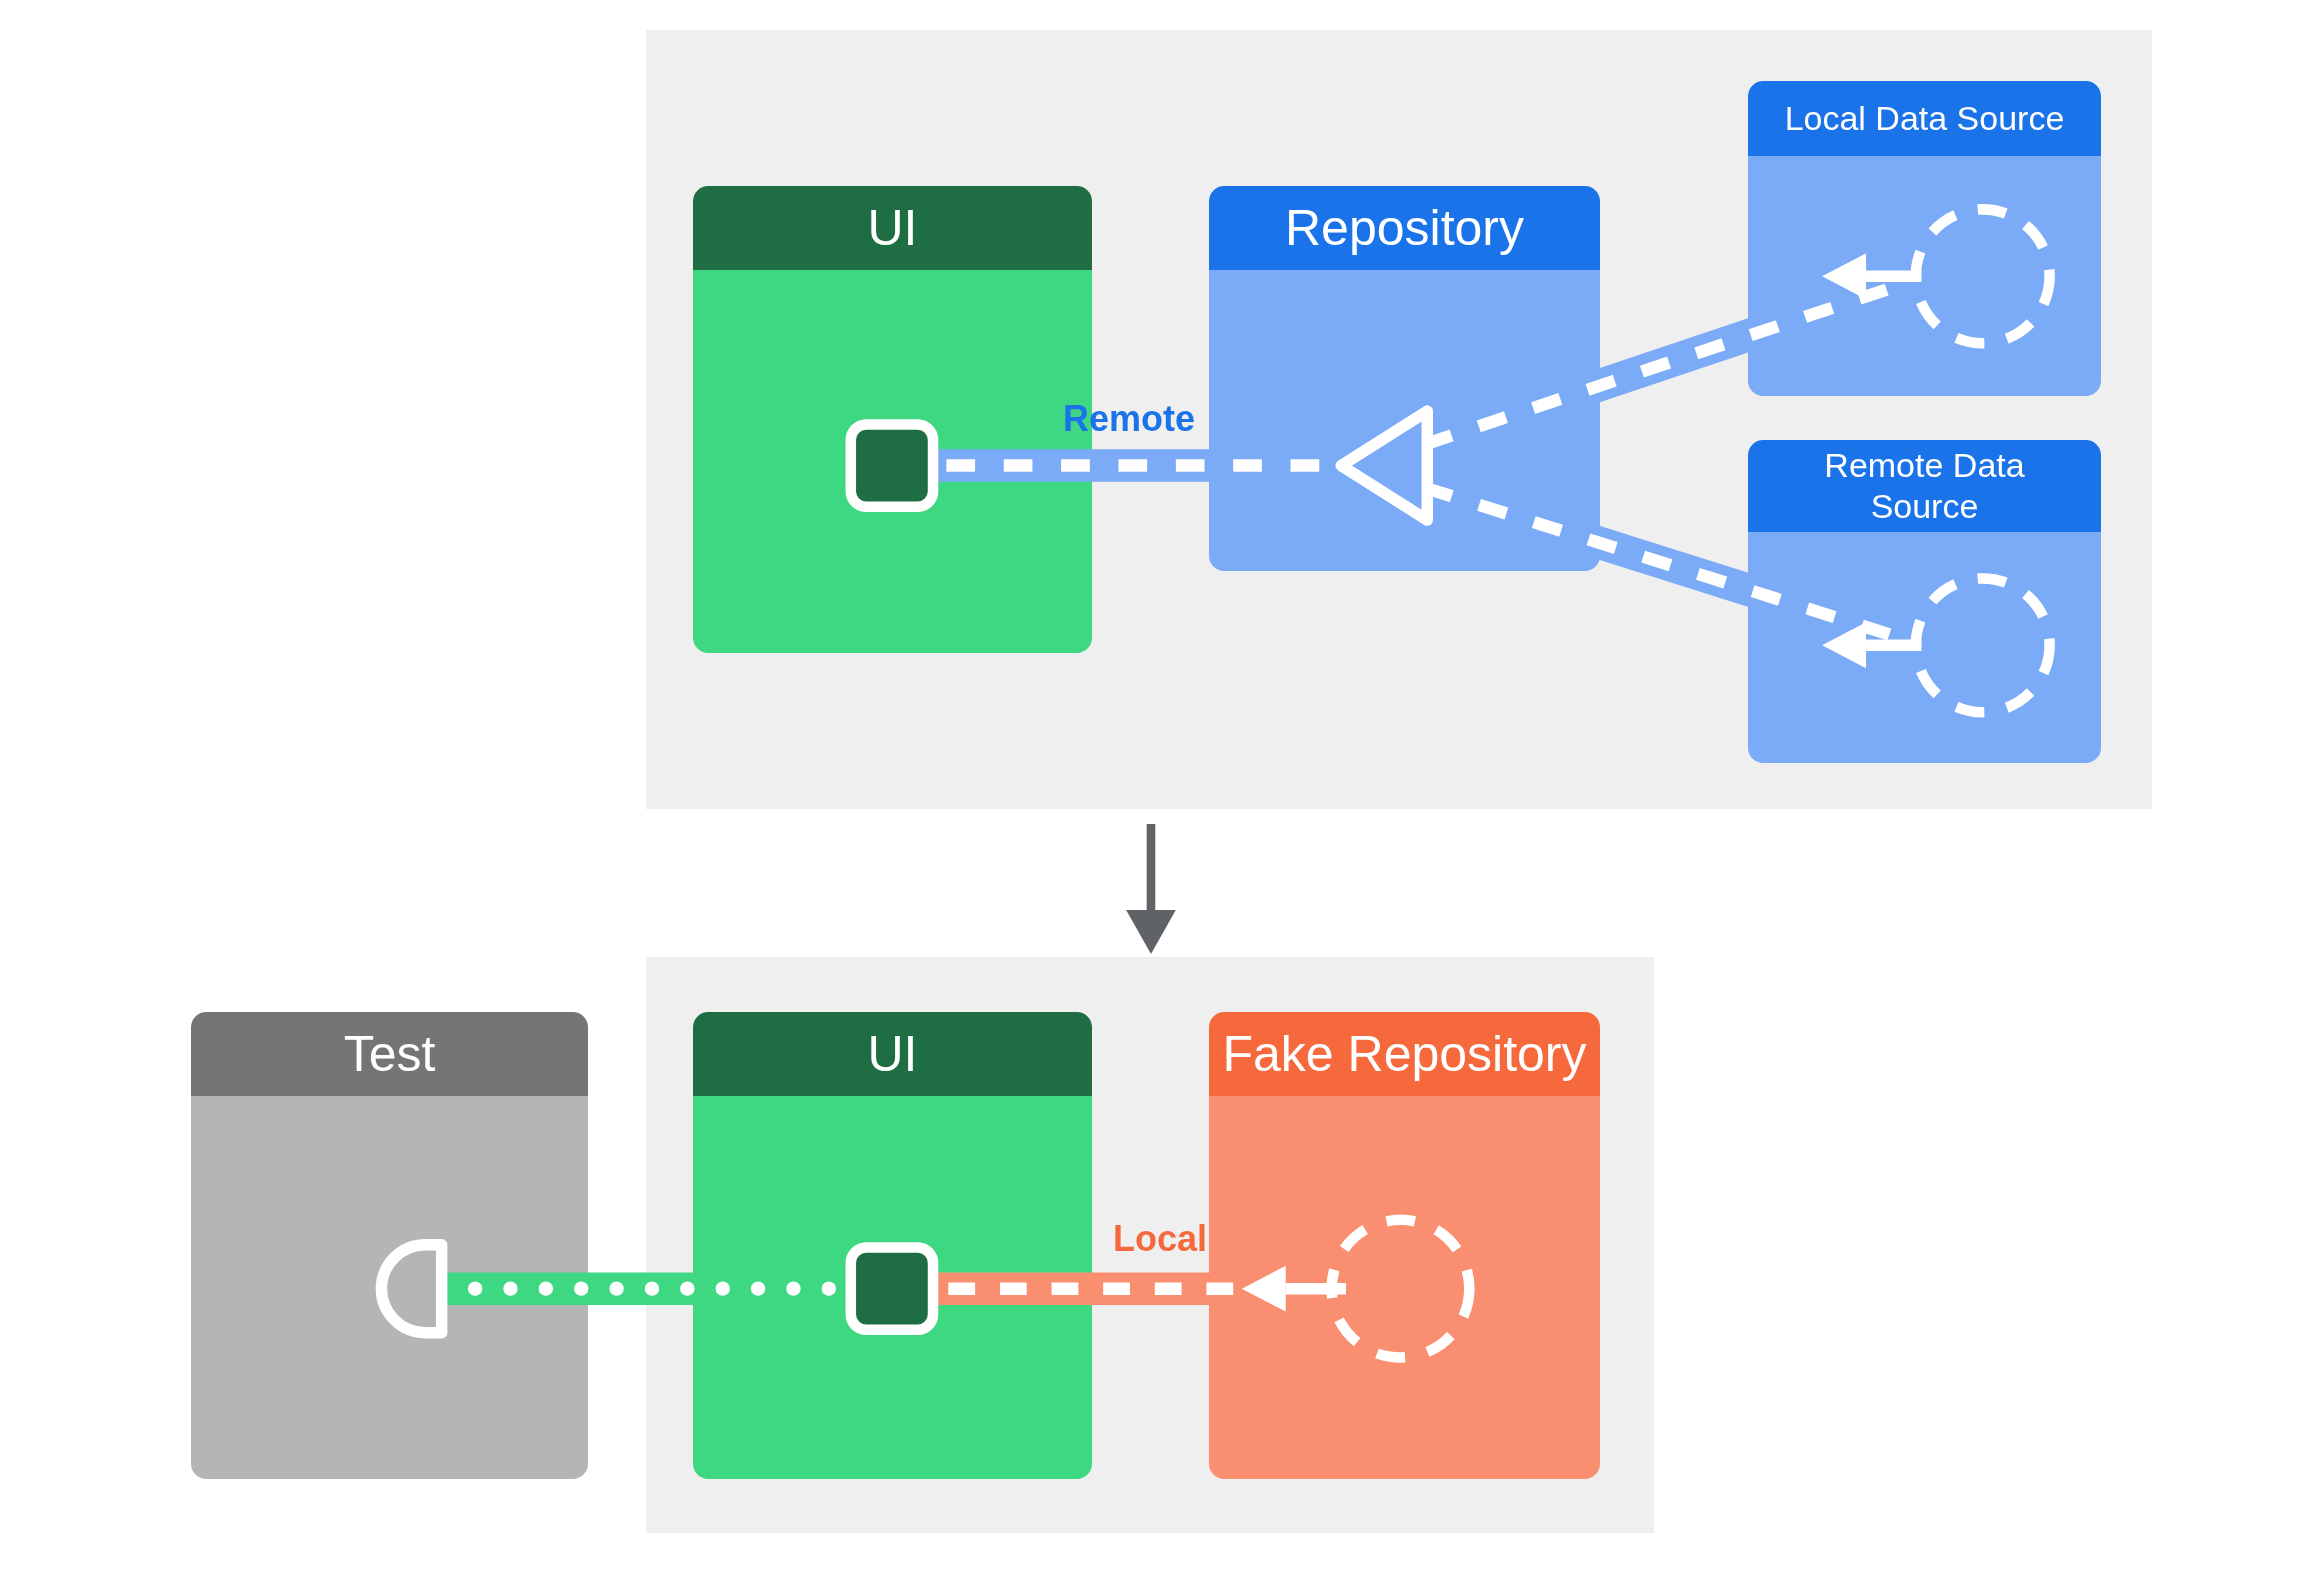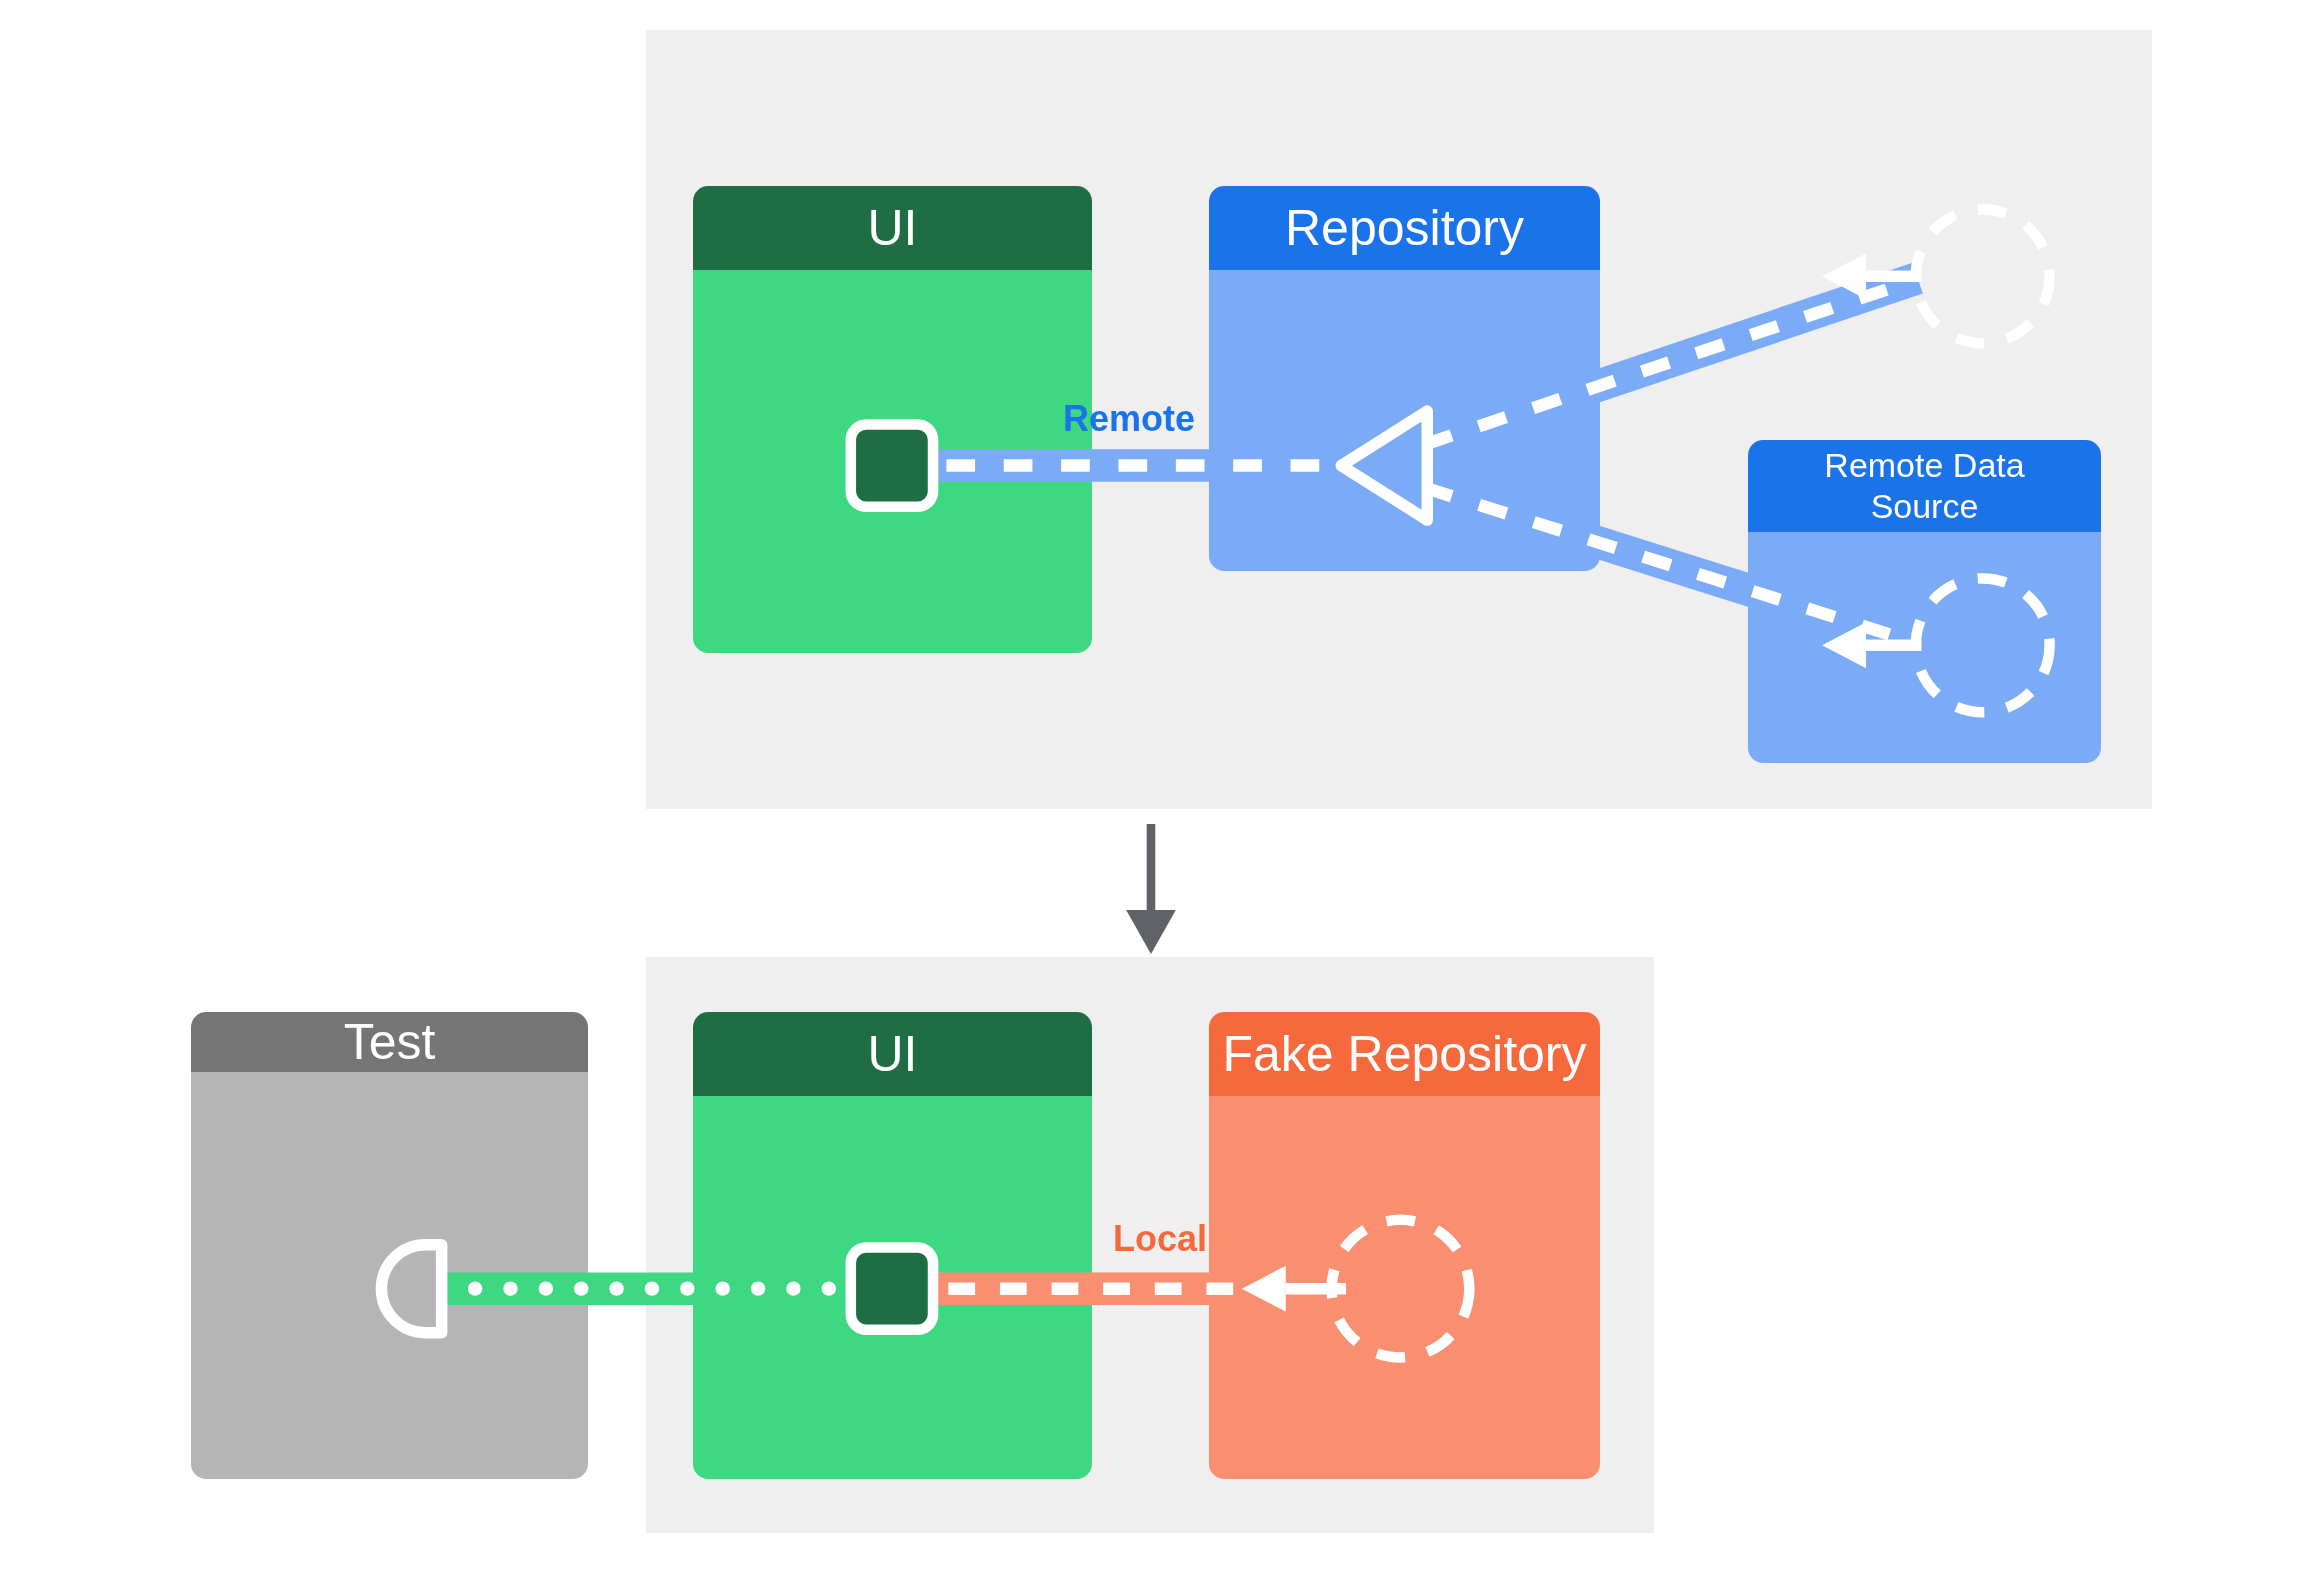--- a/index.html
+++ b/index.html
@@ -47,28 +47,32 @@
   <div class="card" style="left:693px;top:186px;width:399px;height:467px;">
     <div class="card-header hdr-green" style="height:84px;">UI</div>
     <div class="card-body body-green"></div>
   </div>
 
   <div class="card" style="left:1209px;top:186px;width:391px;height:385px;">
     <div class="card-header hdr-blue" style="height:84px;">Repository</div>
     <div class="card-body body-blue"></div>
   </div>
 
+  <div class="card" style="left:1748px;top:81px;width:353px;height:315px;">
+    <div class="card-header hdr-blue" style="height:75px;font-size:34px;">Local Data Source</div>
+    <div class="card-body body-blue"></div>
+  </div>
 
   <div class="card" style="left:1748px;top:440px;width:353px;height:323px;">
     <div class="card-header hdr-blue" style="height:92px;font-size:34px;padding:0 48px;">Remote Data Source</div>
     <div class="card-body body-blue"></div>
   </div>
 
   <div class="card" style="left:191px;top:1012px;width:397px;height:467px;">
-    <div class="card-header hdr-gray" style="height:60px;">Test</div>
+    <div class="card-header hdr-gray" style="height:84px;">Test</div>
     <div class="card-body body-gray"></div>
   </div>
 
   <div class="card" style="left:693px;top:1012px;width:399px;height:467px;">
     <div class="card-header hdr-green" style="height:84px;">UI</div>
     <div class="card-body body-green"></div>
   </div>
 
   <div class="card" style="left:1209px;top:1012px;width:391px;height:467px;">
     <div class="card-header hdr-orange" style="height:84px;">Fake Repository</div>

